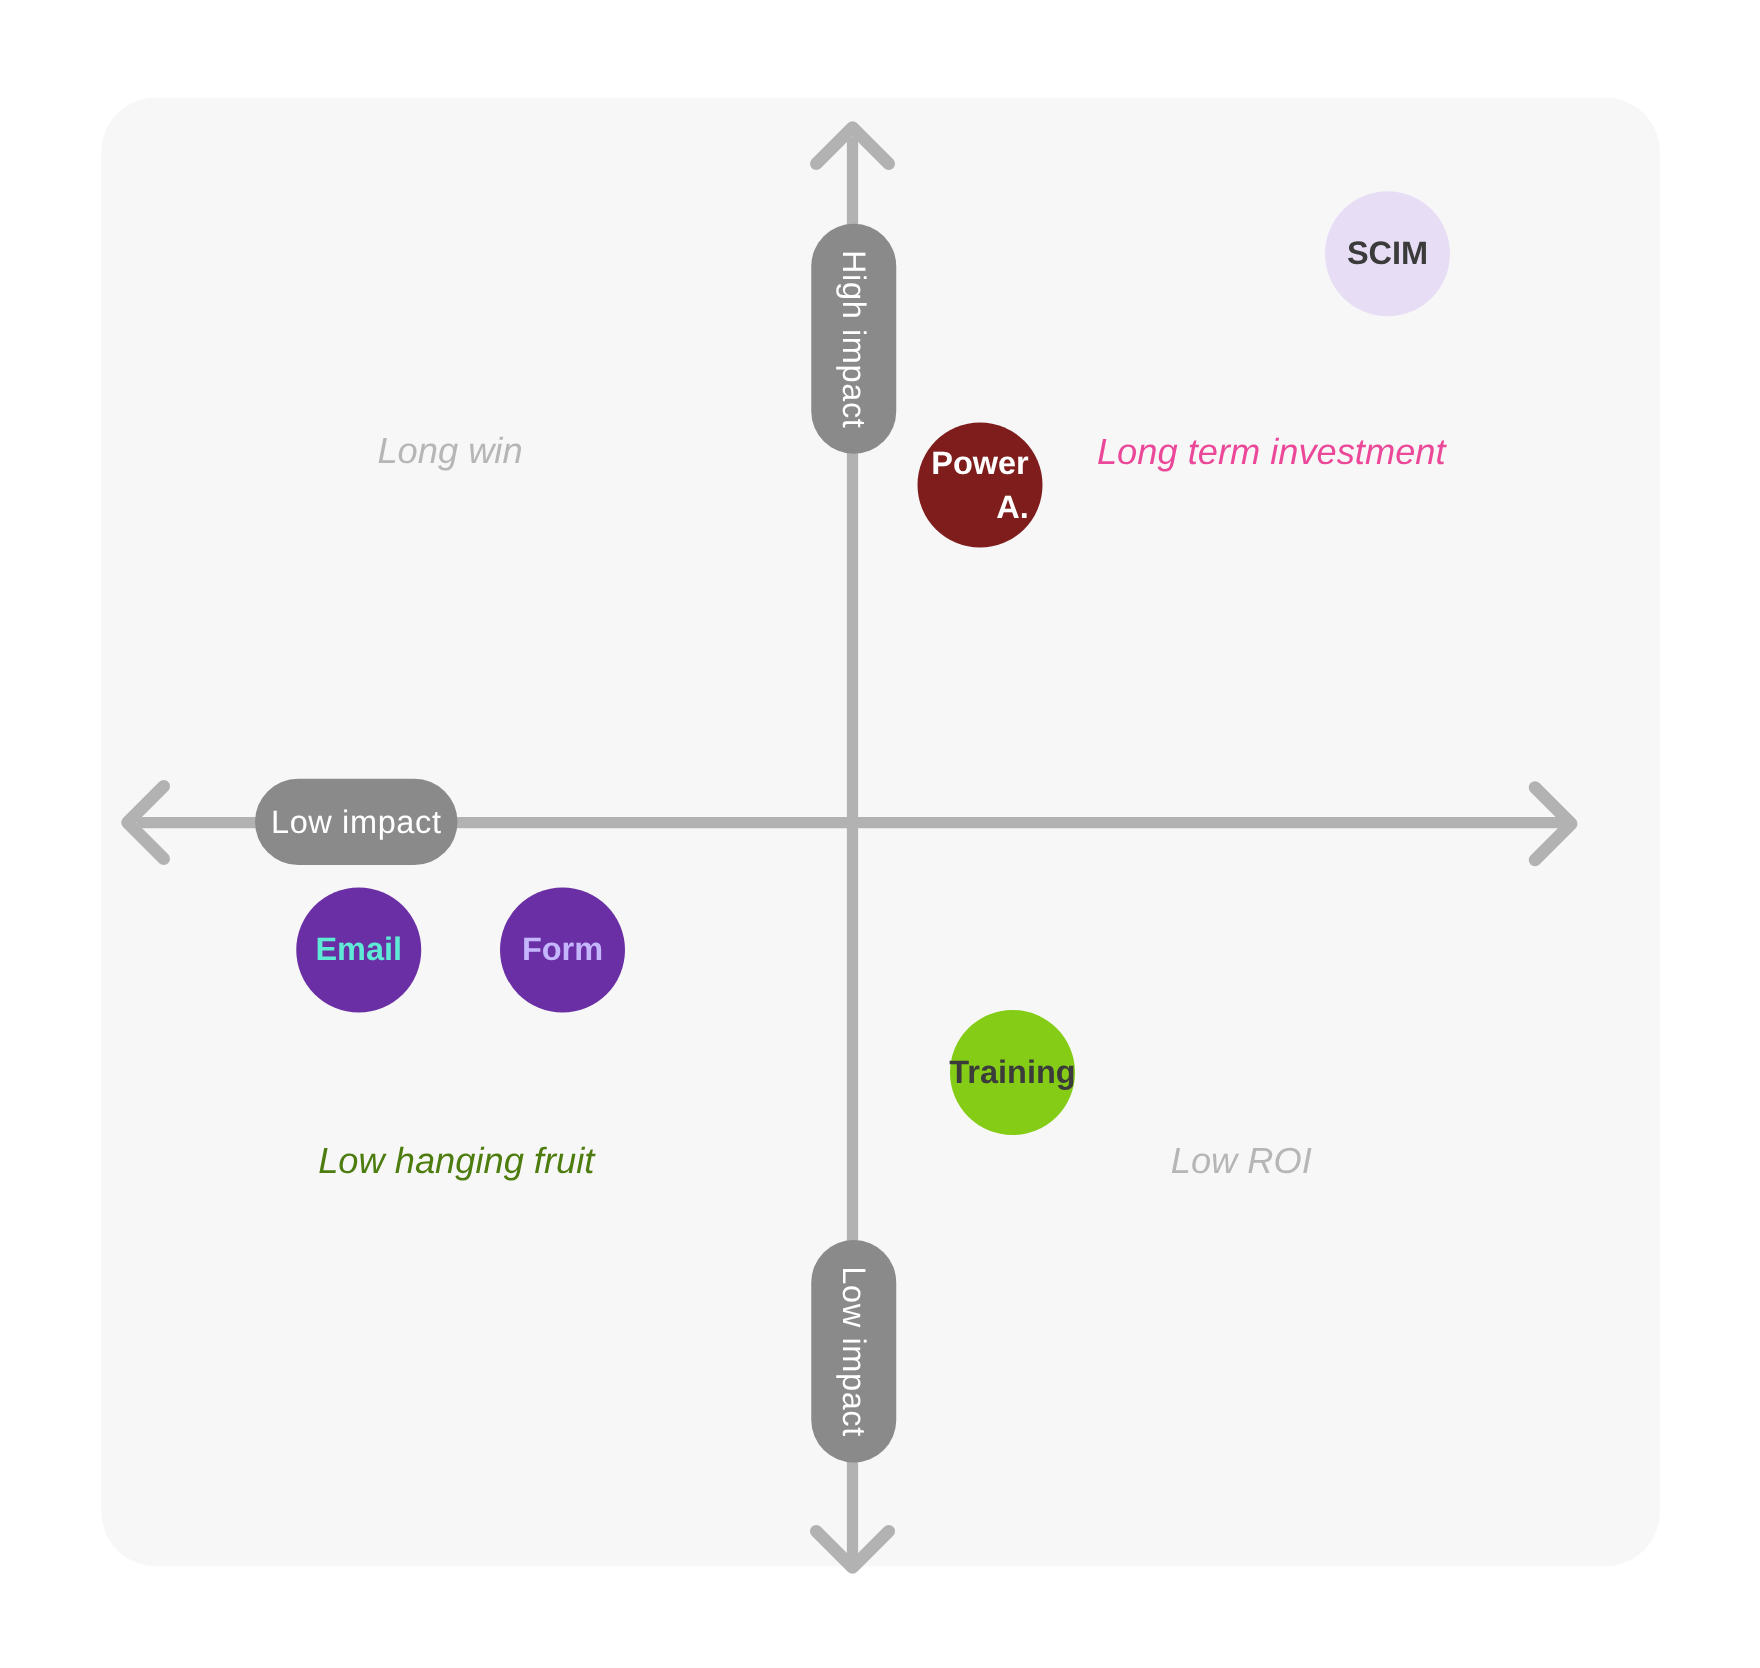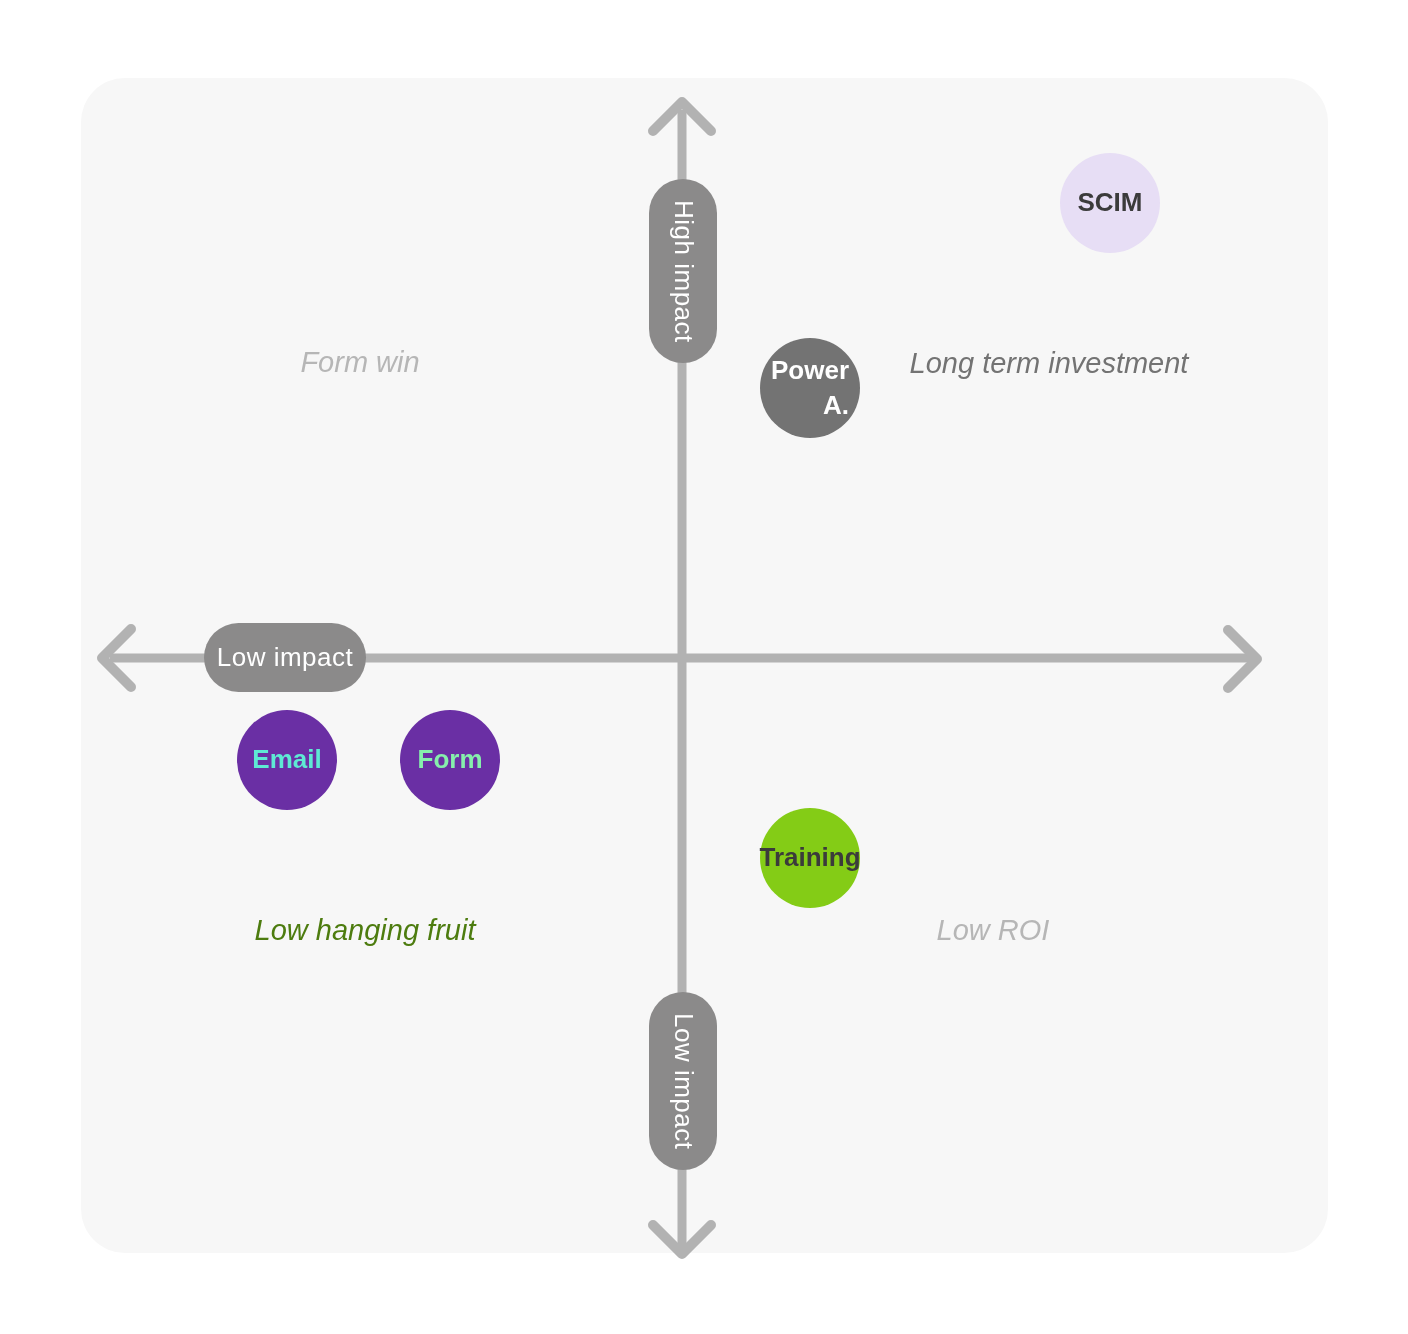--- a/index.html
+++ b/index.html
@@ -100,31 +100,31 @@
     <polyline points="1228,630 1257,659 1228,688" stroke-width="10"></polyline>
   </svg>
 
   <div class="pill vertical pill-high-impact" style="background: rgb(139, 138, 138); color: rgb(255, 255, 255);">High impact</div>
 
   <div class="pill vertical pill-low-impact" style="background: rgb(139, 138, 138); color: rgb(255, 255, 255);">Low impact</div>
 
   <div class="pill pill-low-effort" style="background: rgb(139, 138, 138); color: rgb(255, 255, 255);">Low impact</div>
 
 
-  <div class="quadrant-label q-top-left" style="color: rgb(182, 182, 182);">Form win</div>
+  <div class="quadrant-label q-top-left" style="color: rgb(182, 182, 182);">Long win</div>
 
-  <div class="quadrant-label q-top-right" style="color: #737373; margin-left: 32px;">Long term investment</div>
+  <div class="quadrant-label q-top-right" style="color: #ec4899;">Long term investment</div>
 
   <div class="quadrant-label q-bottom-left" style="color: #4d7c0f;">Low hanging fruit</div>
 
   <div class="quadrant-label q-bottom-right" style="color: rgb(182, 182, 182);">Low ROI</div>
 
   <div class="bubble" style="left: 1110px; top: 203px; background: rgb(231, 222, 245); color: rgb(59, 59, 59);">SCIM</div>
 
-  <div class="bubble wrap" style="left: 810px; top: 388px; background: #737373; color: rgb(255, 255, 255);">Power A.</div>
+  <div class="bubble wrap" style="left: 784px; top: 388px; background: #7f1d1d; color: rgb(255, 255, 255);">Power A.</div>
 
   <div class="bubble" style="left: 287px; top: 760px; background: rgb(106, 47, 164); color: #5eead4;">Email</div>
 
-  <div class="bubble" style="left: 450px; top: 760px; background: rgb(106, 47, 164); color: #86efac;">Form</div>
+  <div class="bubble" style="left: 450px; top: 760px; background: rgb(106, 47, 164); color: #c4b5fd;">Form</div>
 
   <div class="bubble" style="left: 810px; top: 858px; background: #84cc16; color: rgb(59, 59, 59);">Training</div>
 
 </div>
 
 </body></html>

